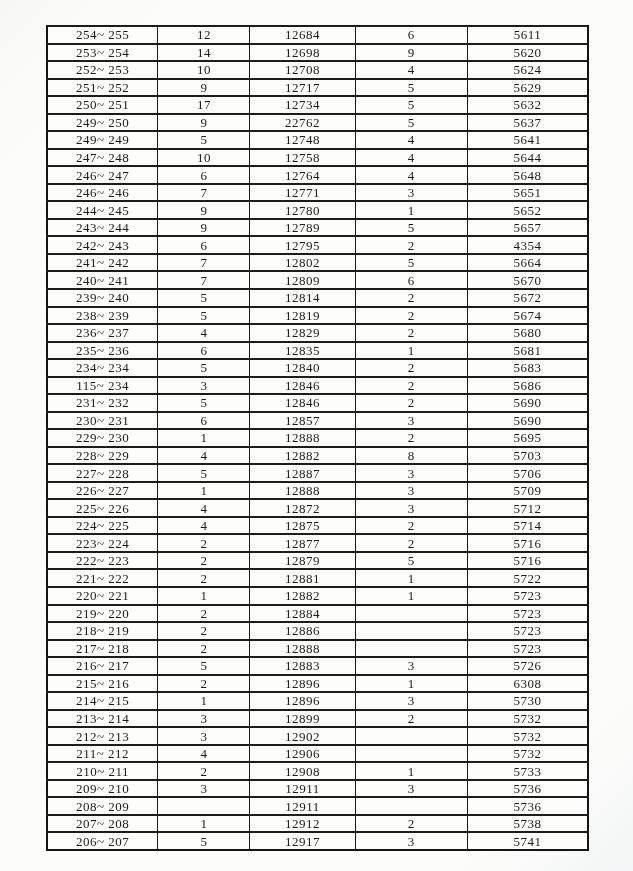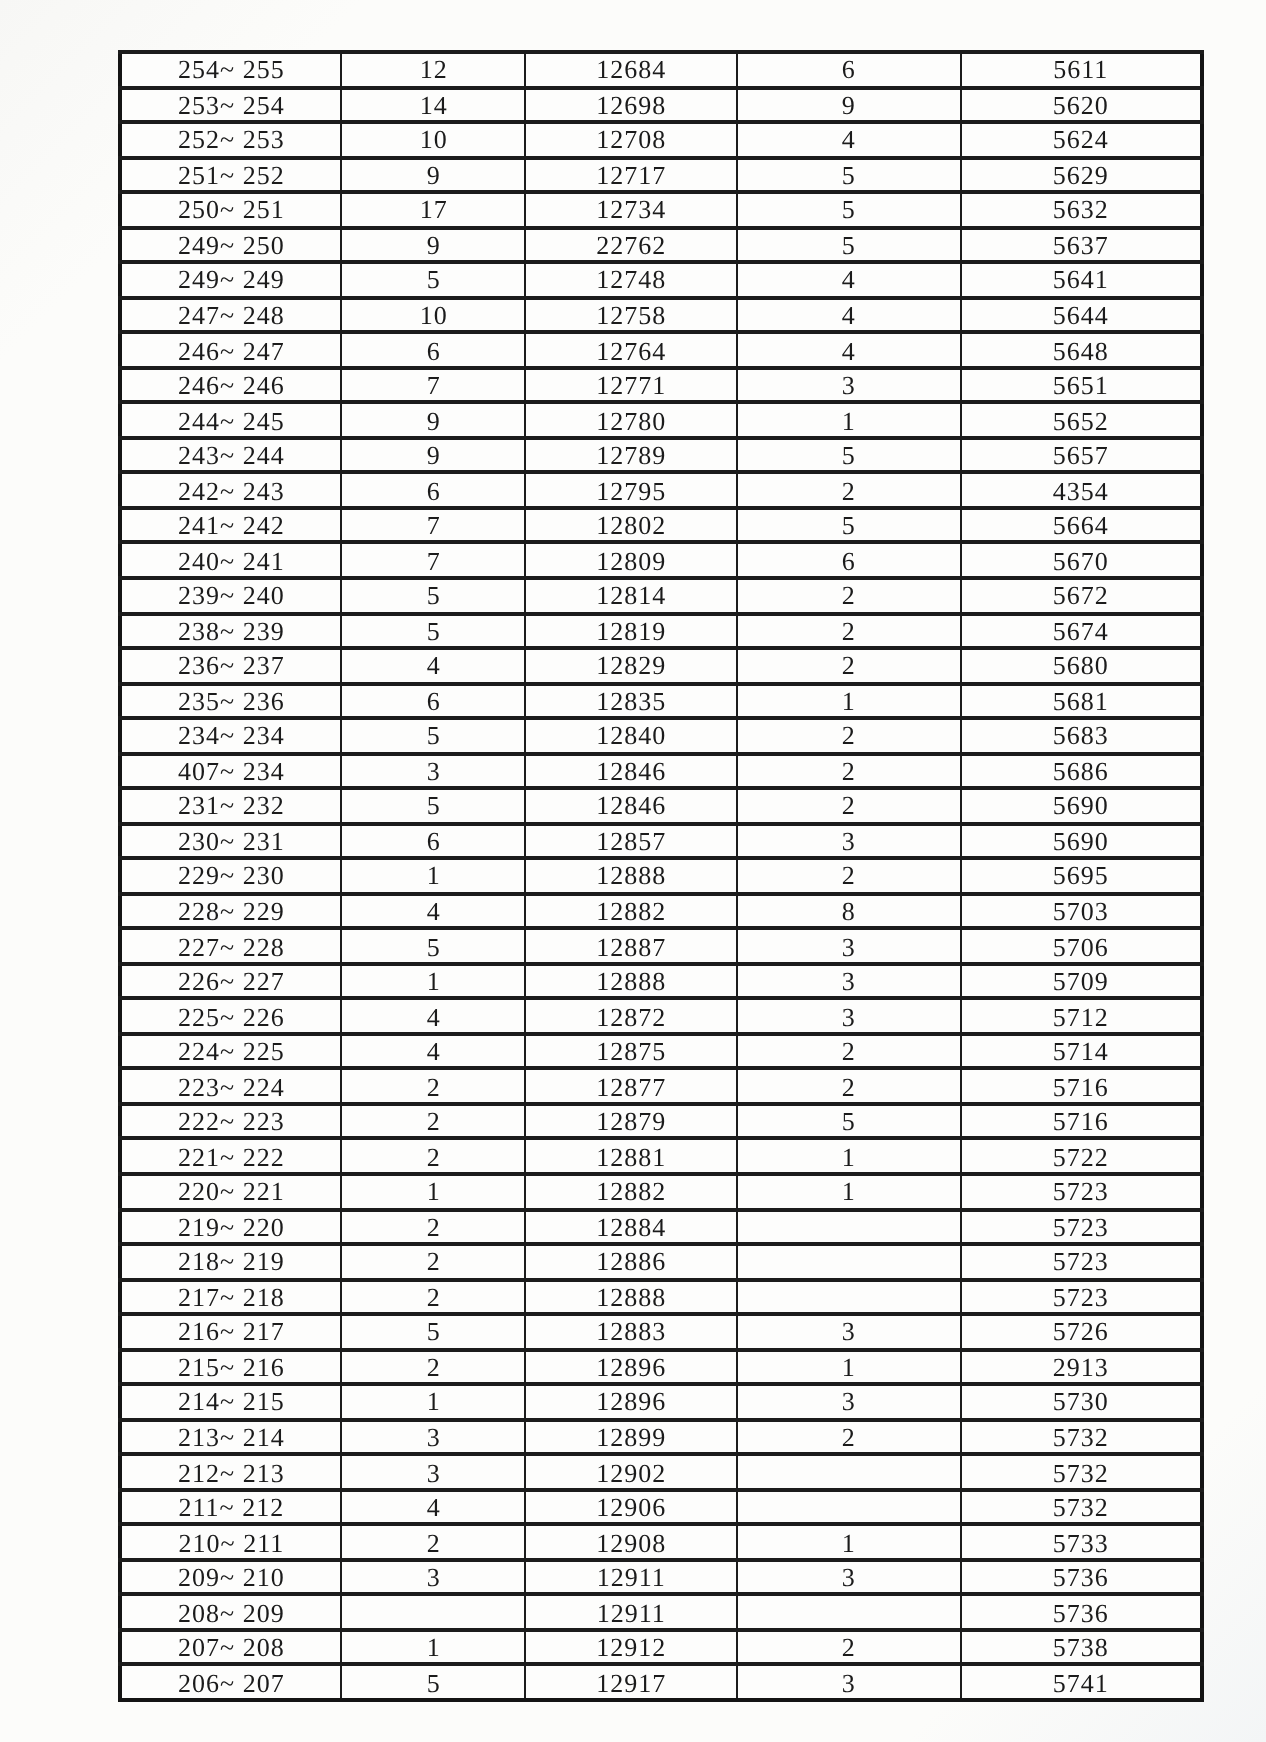--- a/index.html
+++ b/index.html
@@ -38,21 +38,20 @@
     vertical-align: middle;
     font-size: 13px;
     padding: 0;
     line-height: 1;
     letter-spacing: 0.5px;
     white-space: nowrap;
     overflow: hidden;
   }
   table.score-table {
     border: 2px solid #141414;
-    margin-left: 13px;
   }
   td.range-cell {
     letter-spacing: 1px;
   }
 </style>
 </head>
 <body>
 
 <div class="page">
   <table class="score-table">
@@ -198,21 +197,21 @@
           <td>5681</td>
         </tr>
         <tr>
           <td class="range-cell">234~ 234</td>
           <td>5</td>
           <td>12840</td>
           <td>2</td>
           <td>5683</td>
         </tr>
         <tr>
-          <td class="range-cell">407~ 234</td>
+          <td class="range-cell">115~ 234</td>
           <td>3</td>
           <td>12846</td>
           <td>2</td>
           <td>5686</td>
         </tr>
         <tr>
           <td class="range-cell">231~ 232</td>
           <td>5</td>
           <td>12846</td>
           <td>2</td>
@@ -321,21 +320,21 @@
           <td>5</td>
           <td>12883</td>
           <td>3</td>
           <td>5726</td>
         </tr>
         <tr>
           <td class="range-cell">215~ 216</td>
           <td>2</td>
           <td>12896</td>
           <td>1</td>
-          <td>2913</td>
+          <td>6308</td>
         </tr>
         <tr>
           <td class="range-cell">214~ 215</td>
           <td>1</td>
           <td>12896</td>
           <td>3</td>
           <td>5730</td>
         </tr>
         <tr>
           <td class="range-cell">213~ 214</td>

